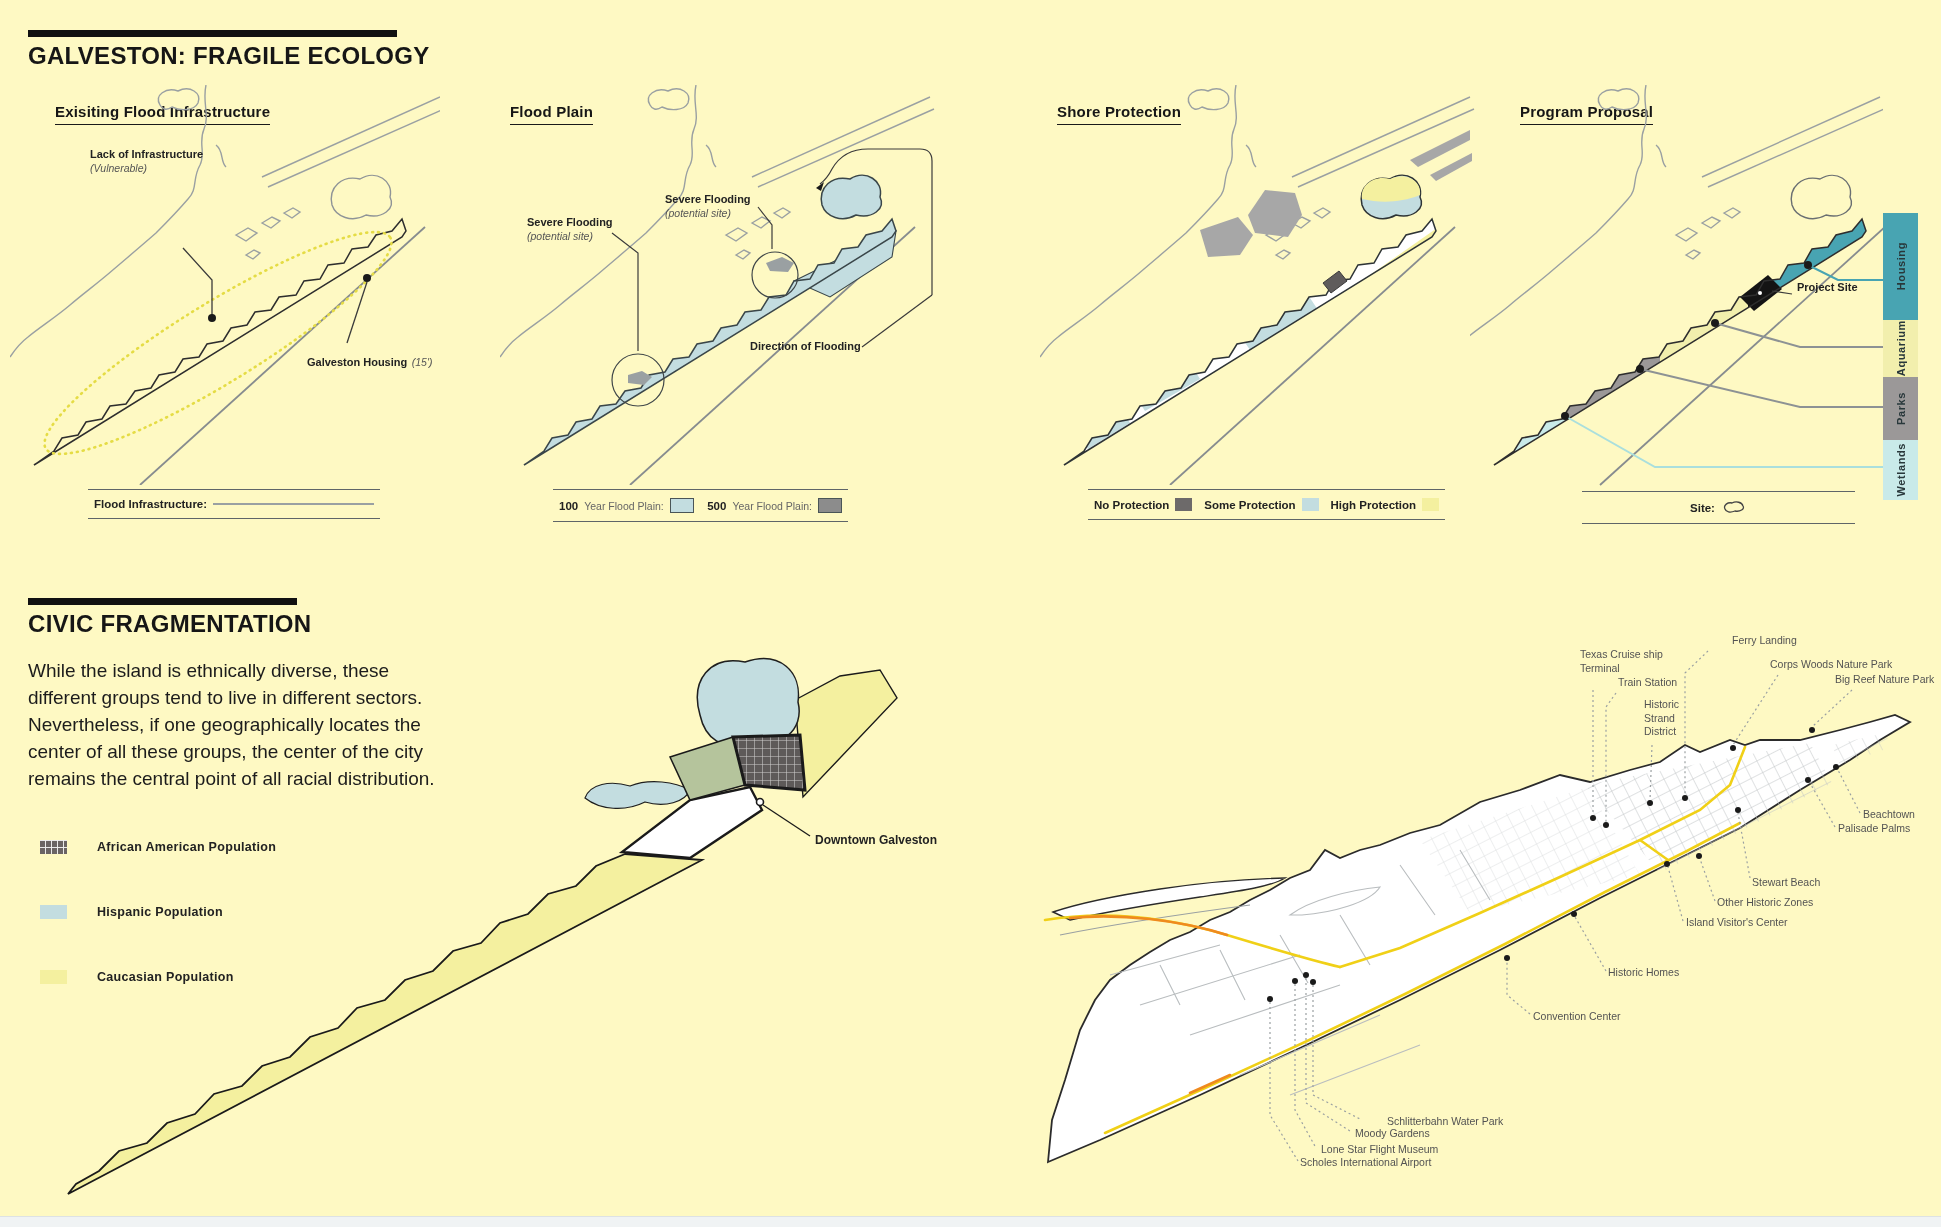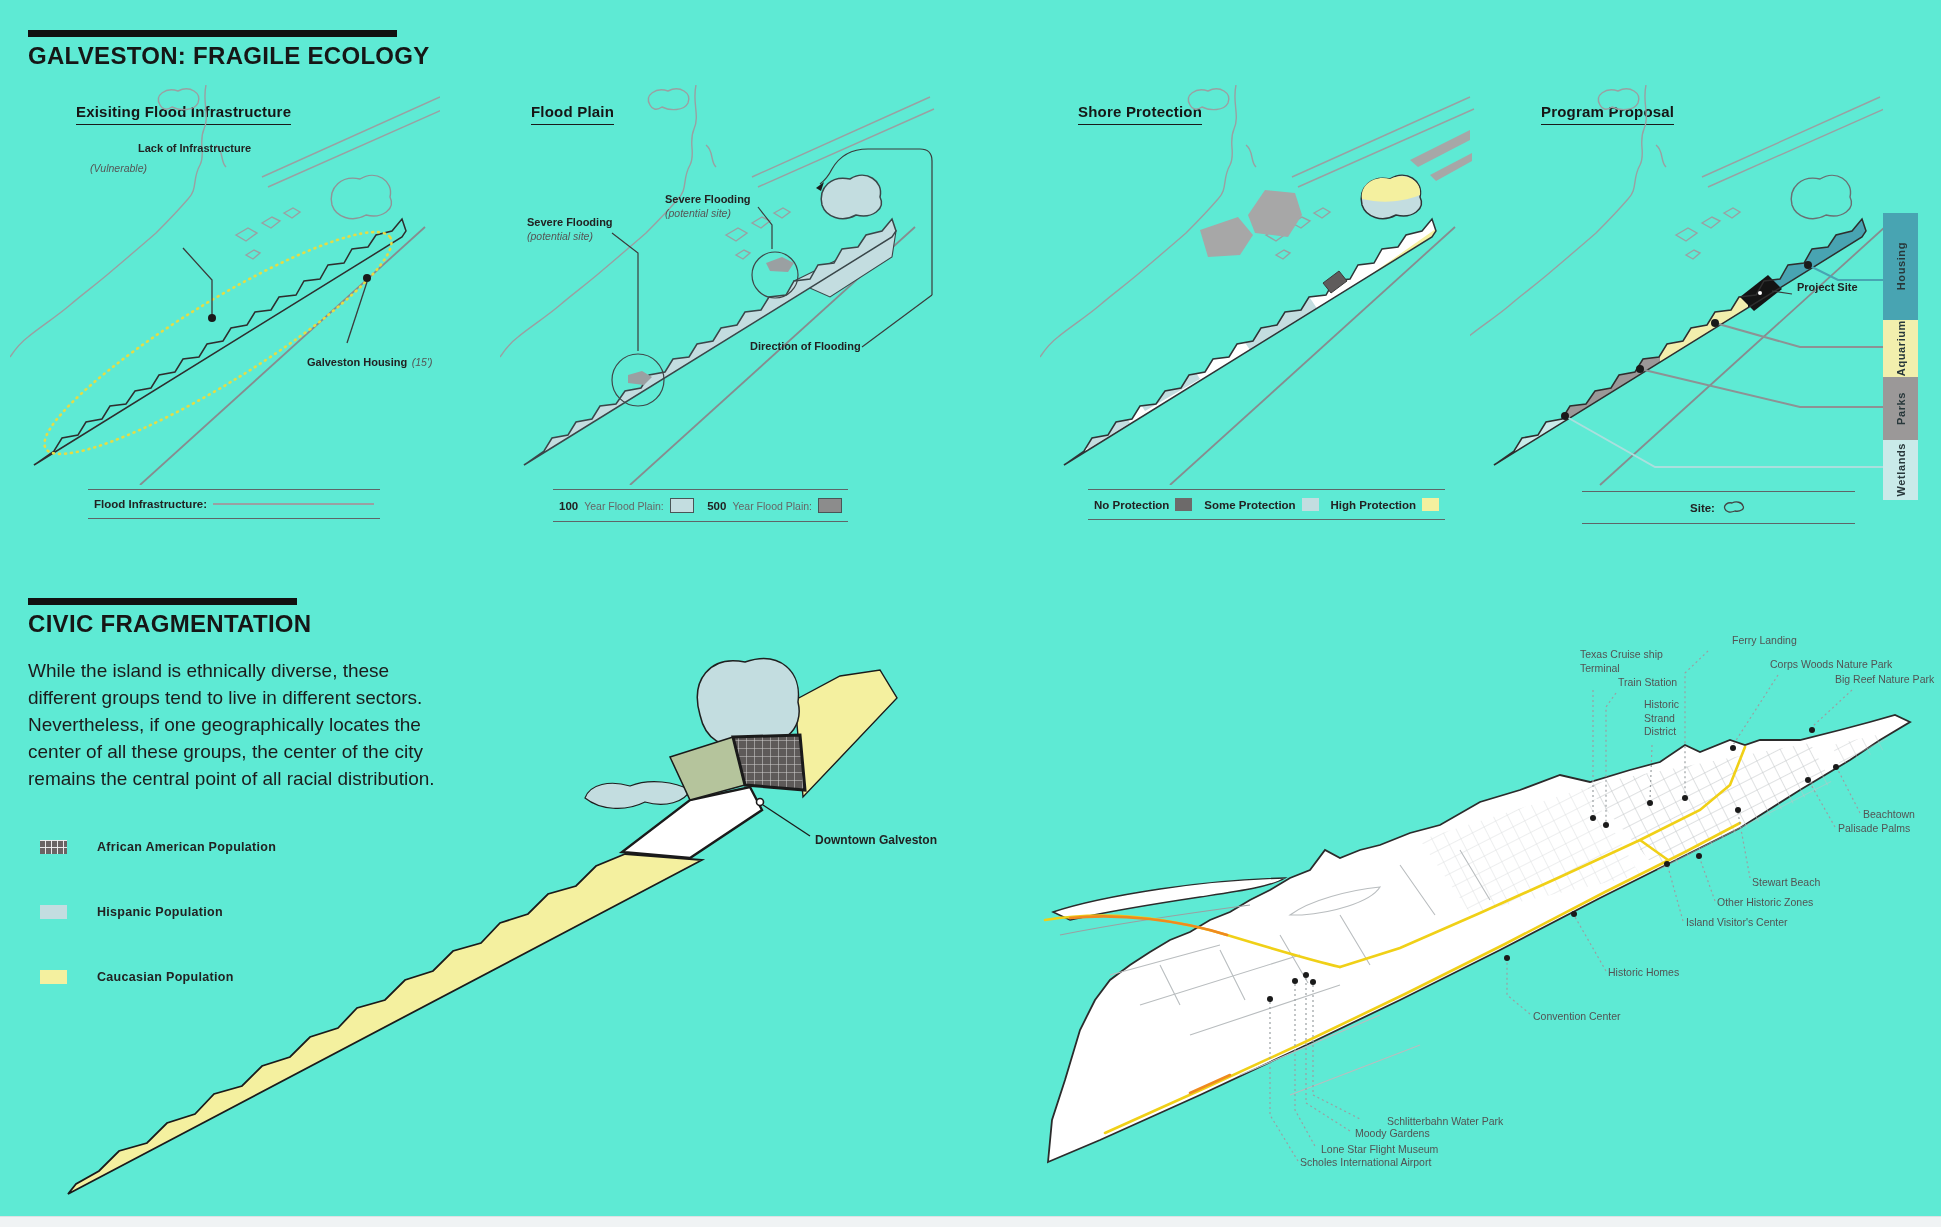--- a/index.html
+++ b/index.html
@@ -1,24 +1,24 @@
 <!DOCTYPE html>
 <html><head>
 <meta charset="utf-8">
 <style>
   html,body{margin:0;padding:0;background:#dfe3e6;}
-  #board{position:relative;width:1941px;height:1227px;background:#5eead4;overflow:hidden;
+  #board{position:relative;width:1941px;height:1227px;background:#fef9c3;overflow:hidden;
          font-family:"Liberation Sans",sans-serif;color:#1a1a1a;}
   .abs{position:absolute;}
   
   .sec-bar{height:7px;background:#111;}
   .sec-title{font-size:24px;font-weight:bold;letter-spacing:.3px;color:#161616;}
   
   .panel-title{font-size:15px;font-weight:bold;letter-spacing:.2px;border-bottom:1.6px solid #1a1a1a;
-               padding-bottom:4px;display:inline-block;color:#161616;margin-left:21px;}
+               padding-bottom:4px;display:inline-block;color:#161616;}
   
   .map-label{font-size:11px;font-weight:bold;color:#222;line-height:1.25;}
   .map-note{font-size:10.5px;font-style:italic;color:#555;line-height:1.25;}
   .ml{white-space:pre-line;}
   
   .legend-strip{border-top:1.4px solid #5f6568;border-bottom:1.4px solid #5f6568;
                 display:flex;align-items:center;box-sizing:border-box;padding:8px 6px;gap:6px;}
   .legend-strip .lbl{font-size:11.5px;font-weight:bold;color:#222;white-space:nowrap;}
   .legend-strip .lbl-light{font-size:10.5px;color:#666;white-space:nowrap;}
   .sw{width:22px;height:13px;display:inline-block;}
@@ -94,21 +94,21 @@
     <use href="#mainland"></use>
     <use href="#seawall-line"></use>
     <use href="#island" fill="none" stroke="#2e2e2e" stroke-width="1.5"></use>
     <use href="#pelican" fill="none" stroke="#8f9497" stroke-width="1.4"></use>
     <ellipse cx="208" cy="258" rx="202" ry="40" transform="rotate(-31.5 208 258)" fill="none" stroke="#e5dc45" stroke-width="2.6" stroke-dasharray="1 5" stroke-linecap="round"></ellipse>
     <polyline points="173,163 202,195 202,233" fill="none" stroke="#3b3b3b" stroke-width="1.3"></polyline>
     <circle cx="202" cy="233" r="4" fill="#1a1a1a"></circle>
     <polyline points="357,197 337,258" fill="none" stroke="#3b3b3b" stroke-width="1.3"></polyline>
     <circle cx="357" cy="193" r="4" fill="#1a1a1a"></circle>
   </svg>
-  <div class="abs map-label" style="left:90px;top:142px;margin-left:48px;">Lack of Infrastructure</div>
+  <div class="abs map-label" style="left:90px;top:148px;">Lack of Infrastructure</div>
   <div class="abs map-note" style="left:90px;top:162px;">(Vulnerable)</div>
   <div class="abs" style="left:307px;top:352px;">
     <span class="map-label">Galveston Housing</span>
     <span class="map-note">(15')</span>
   </div>
   <div class="abs legend-strip" style="left:88px;top:489px;width:292px;text-align:right;">
     <span class="lbl">Flood Infrastructure:</span>
     <span class="line-fill"></span>
   </div>
 

